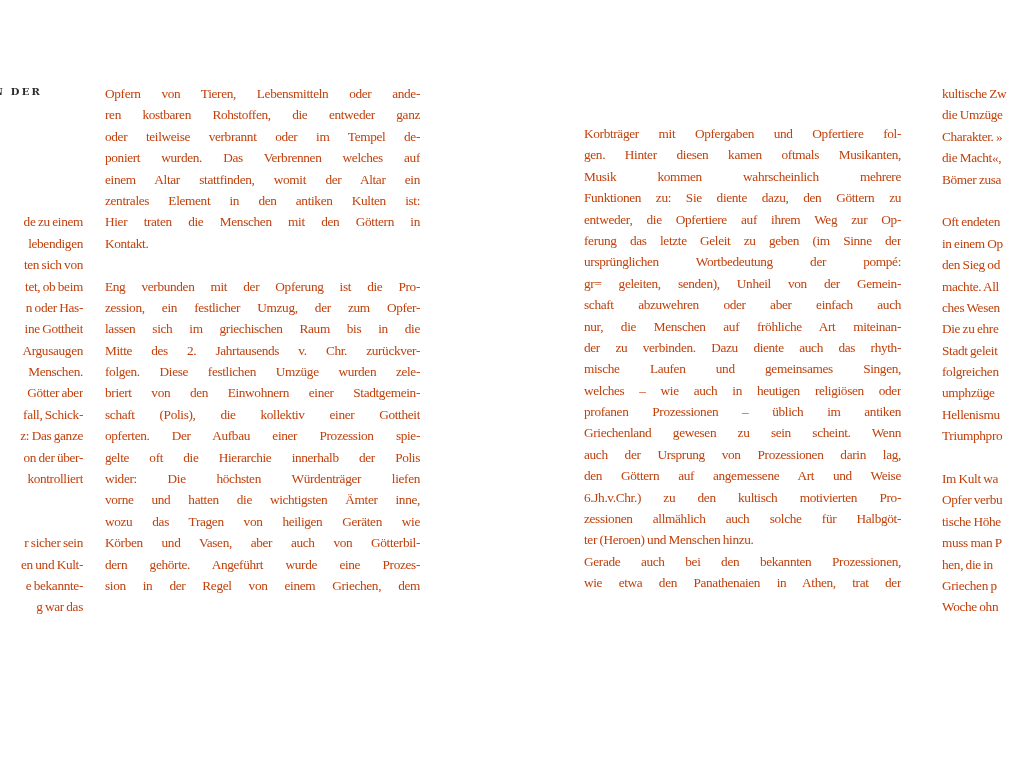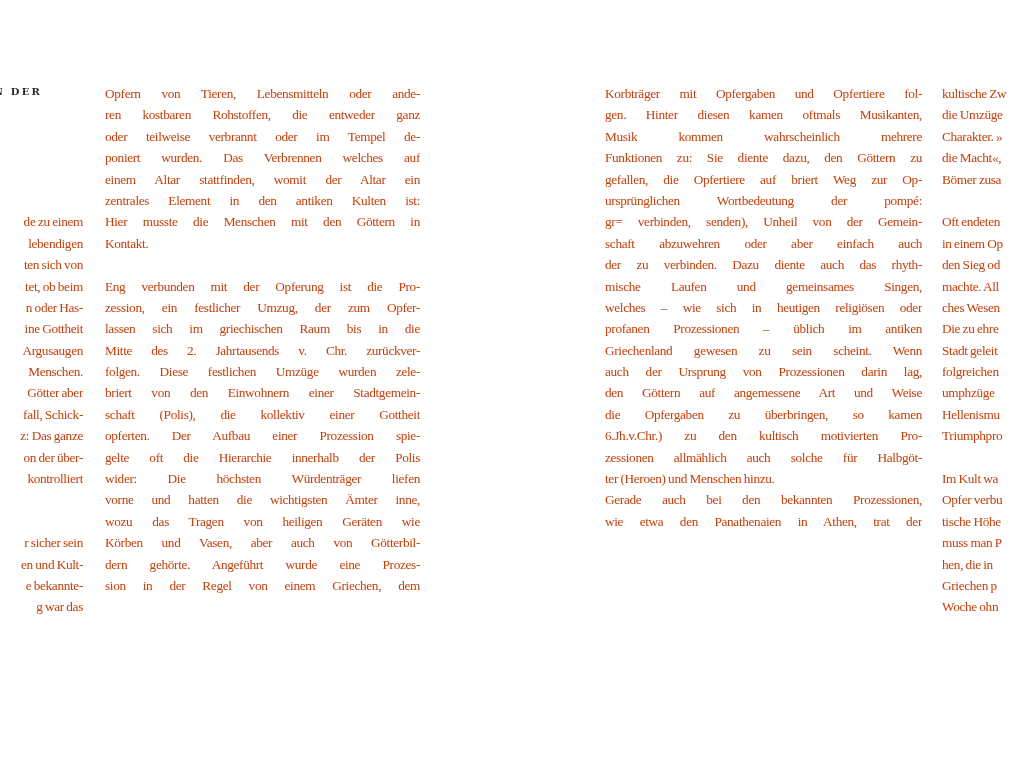--- a/index.html
+++ b/index.html
@@ -14,21 +14,21 @@
     position: absolute; top: 83px;
     font-family: Liberation Serif, serif; font-size: 13.3px; line-height: 21.4px;
     color: #c2410c; letter-spacing: -0.35px; word-spacing: -0.5px;
   }
   .col .line { display: block; height: 21.4px; white-space: nowrap; overflow: hidden; }
   .col .line.j { text-align: justify; text-align-last: justify; }
   .col .line.blank { height: 21.4px; }
   #col-1 { left: -230px; width: 313px; top: 83px; }
   #col-1 .line { text-align: right; }
   #col-2 { left: 105px; width: 315px; }
-  #col-3 { left: 605px; width: 317px; }
+  #col-3 { left: 584px; width: 317px; margin-top: 40px; }
   #col-4 { left: 942px; width: 320px; }
 </style>
 </head>
 <body>
 
 <div class="page-spread">
   <div class="running-head">N DER</div>
   <div class="col" id="col-1">
       <span class="line blank"></span>
       <span class="line blank"></span>
@@ -56,21 +56,21 @@
       <span class="line">e bekannte-</span>
       <span class="line">g war das</span>
     </div>
   <div class="col" id="col-2">
       <span class="line j">Opfern von Tieren, Lebensmitteln oder ande-</span>
       <span class="line j">ren kostbaren Rohstoffen, die entweder ganz</span>
       <span class="line j">oder teilweise verbrannt oder im Tempel de-</span>
       <span class="line j">poniert wurden. Das Verbrennen welches auf</span>
       <span class="line j">einem Altar stattfinden, womit der Altar ein</span>
       <span class="line j">zentrales Element in den antiken Kulten ist:</span>
-      <span class="line j">Hier musste die Menschen mit den Göttern in</span>
+      <span class="line j">Hier traten die Menschen mit den Göttern in</span>
       <span class="line">Kontakt.</span>
       <span class="line blank"></span>
       <span class="line j">Eng verbunden mit der Opferung ist die Pro-</span>
       <span class="line j">zession, ein festlicher Umzug, der zum Opfer-</span>
       <span class="line j">lassen sich im griechischen Raum bis in die</span>
       <span class="line j">Mitte des 2. Jahrtausends v. Chr. zurückver-</span>
       <span class="line j">folgen. Diese festlichen Umzüge wurden zele-</span>
       <span class="line j">briert von den Einwohnern einer Stadtgemein-</span>
       <span class="line j">schaft (Polis), die kollektiv einer Gottheit</span>
       <span class="line j">opferten. Der Aufbau einer Prozession spie-</span>
@@ -80,32 +80,33 @@
       <span class="line j">wozu das Tragen von heiligen Geräten wie</span>
       <span class="line j">Körben und Vasen, aber auch von Götterbil-</span>
       <span class="line j">dern gehörte. Angeführt wurde eine Prozes-</span>
       <span class="line j">sion in der Regel von einem Griechen, dem</span>
     </div>
   <div class="col" id="col-3">
       <span class="line j">Korbträger mit Opfergaben und Opfertiere fol-</span>
       <span class="line j">gen. Hinter diesen kamen oftmals Musikanten,</span>
       <span class="line j">Musik kommen wahrscheinlich mehrere</span>
       <span class="line j">Funktionen zu: Sie diente dazu, den Göttern zu</span>
-      <span class="line j">gefallen, die Opfertiere auf briert Weg zur Op-</span>
+      <span class="line j">entweder, die Opfertiere auf ihrem Weg zur Op-</span>
+      <span class="line j">ferung das letzte Geleit zu geben (im Sinne der</span>
       <span class="line j">ursprünglichen Wortbedeutung der pompé:</span>
-      <span class="line j">gr= verbinden, senden), Unheil von der Gemein-</span>
+      <span class="line j">gr= geleiten, senden), Unheil von der Gemein-</span>
       <span class="line j">schaft abzuwehren oder aber einfach auch</span>
+      <span class="line j">nur, die Menschen auf fröhliche Art miteinan-</span>
       <span class="line j">der zu verbinden. Dazu diente auch das rhyth-</span>
       <span class="line j">mische Laufen und gemeinsames Singen,</span>
-      <span class="line j">welches – wie sich in heutigen religiösen oder</span>
+      <span class="line j">welches – wie auch in heutigen religiösen oder</span>
       <span class="line j">profanen Prozessionen – üblich im antiken</span>
       <span class="line j">Griechenland gewesen zu sein scheint. Wenn</span>
       <span class="line j">auch der Ursprung von Prozessionen darin lag,</span>
       <span class="line j">den Göttern auf angemessene Art und Weise</span>
-      <span class="line j">die Opfergaben zu überbringen, so kamen</span>
       <span class="line j">6.Jh.v.Chr.) zu den kultisch motivierten Pro-</span>
       <span class="line j">zessionen allmählich auch solche für Halbgöt-</span>
       <span class="line">ter (Heroen) und Menschen hinzu.</span>
       <span class="line j">Gerade auch bei den bekannten Prozessionen,</span>
       <span class="line j">wie etwa den Panathenaien in Athen, trat der</span>
     </div>
   <div class="col" id="col-4">
       <span class="line">kultische Zw</span>
       <span class="line">die Umzüge</span>
       <span class="line">Charakter. »</span>

